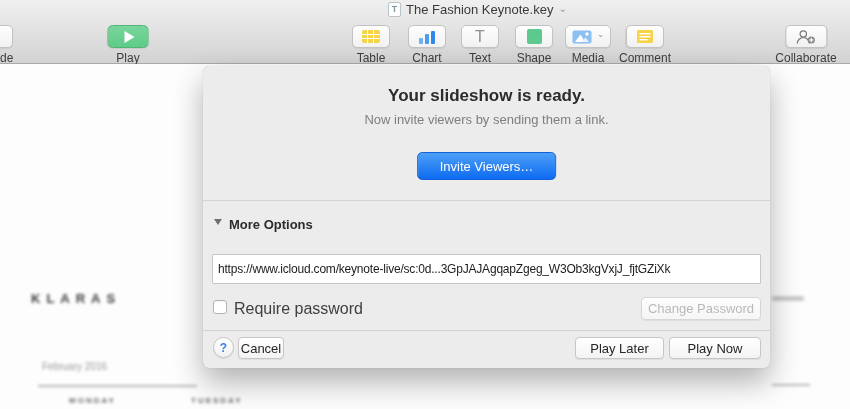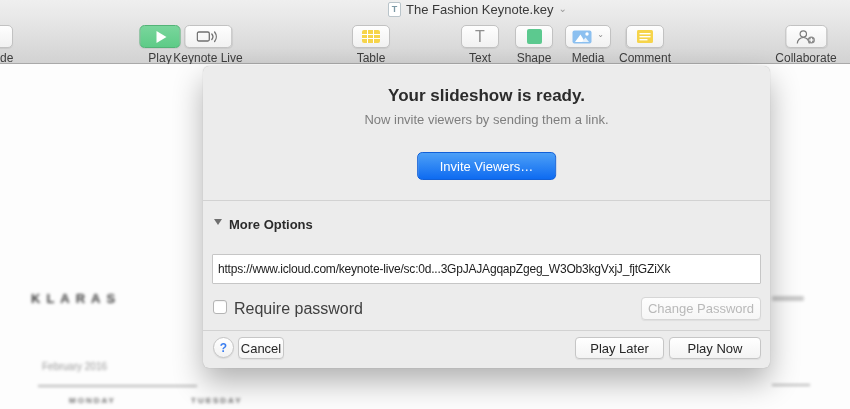--- a/index.html
+++ b/index.html
@@ -148,47 +148,47 @@
     </div>
   </div>
 
   <div class="toolbar">
 
     <div class="tb-item tb-partial">
       <div class="tb-btn"></div>
       <span class="tb-label">de</span>
     </div>
 
-    <div class="tb-item" style="left:160px">
+    <div class="tb-item" style="left:128px">
       <div class="tb-btn play-btn">
         <span class="play-tri"></span>
       </div>
       <span class="tb-label">Play</span>
     </div>
 
-    <div class="tb-item" style="left:208px">
-      <div class="tb-btn knl-btn">
-        <svg width="23" height="15" viewBox="0 0 23 15">
-          <rect x="1" y="3" width="12" height="9" rx="1.5" fill="none" stroke="#707070" stroke-width="1.3"></rect>
-          <path d="M15.5 5 a4.3 4.3 0 0 1 0 5.5" fill="none" stroke="#707070" stroke-width="1.3" stroke-linecap="round"></path>
-          <path d="M18.3 3 a7.6 7.6 0 0 1 0 9.5" fill="none" stroke="#707070" stroke-width="1.3" stroke-linecap="round"></path>
-        </svg>
-      </div>
-      <span class="tb-label">Keynote Live</span>
-    </div>
 
     <div class="tb-item" style="left:371px">
       <div class="tb-btn icon-38">
         <span class="tbl-icon" style="background:#f6d44a">
             <span class="grid"></span>
           </span>
       </div>
       <span class="tb-label">Table</span>
     </div>
 
+    <div class="tb-item" style="left:427px">
+      <div class="tb-btn icon-38">
+        <svg width="18" height="14" viewBox="0 0 18 14">
+          <rect x="1" y="8" width="4" height="6" rx="1" fill="#6fb1f2"></rect>
+          <rect x="7" y="4" width="4" height="10" rx="1" fill="#4a9cee"></rect>
+          <rect x="13" y="1" width="4" height="13" rx="1" fill="#2f87e8"></rect>
+        </svg>
+      </div>
+      <span class="tb-label">Chart</span>
+    </div>
 
     <div class="tb-item" style="left:480px">
       <div class="tb-btn icon-38">
         <span class="text-T">T</span>
       </div>
       <span class="tb-label">Text</span>
     </div>
 
     <div class="tb-item" style="left:534px">
       <div class="tb-btn icon-38">

